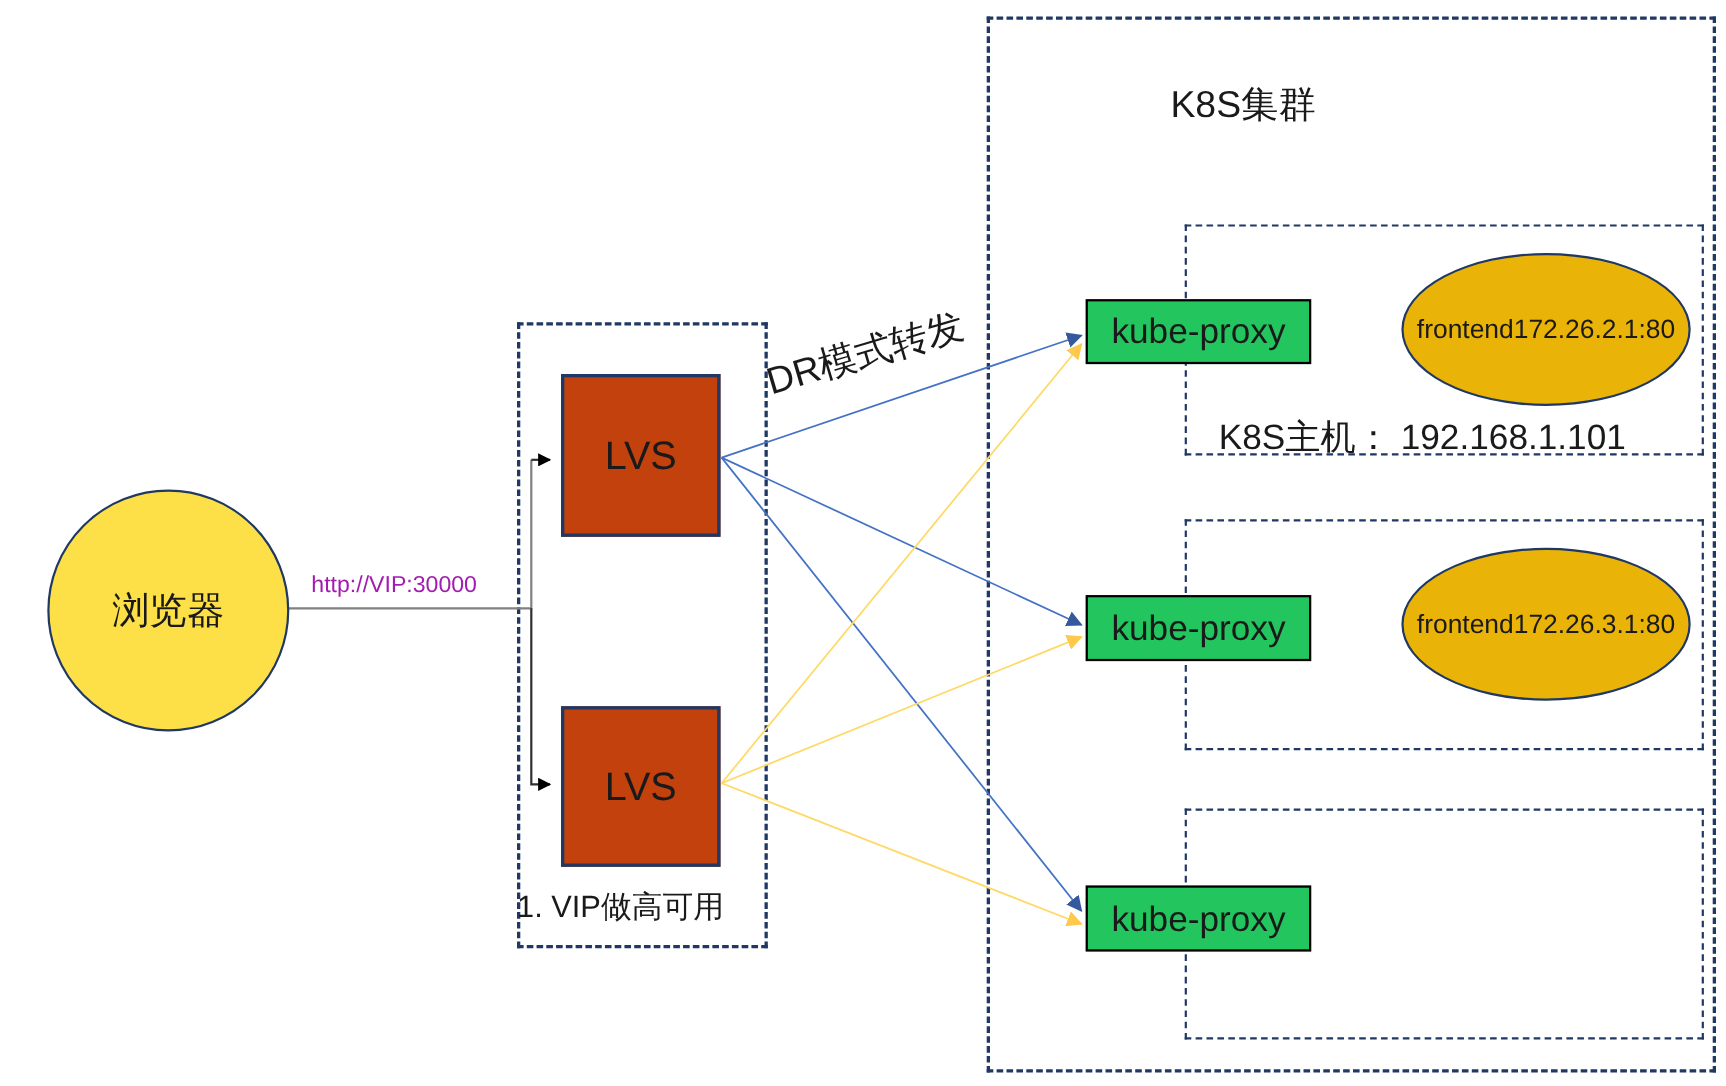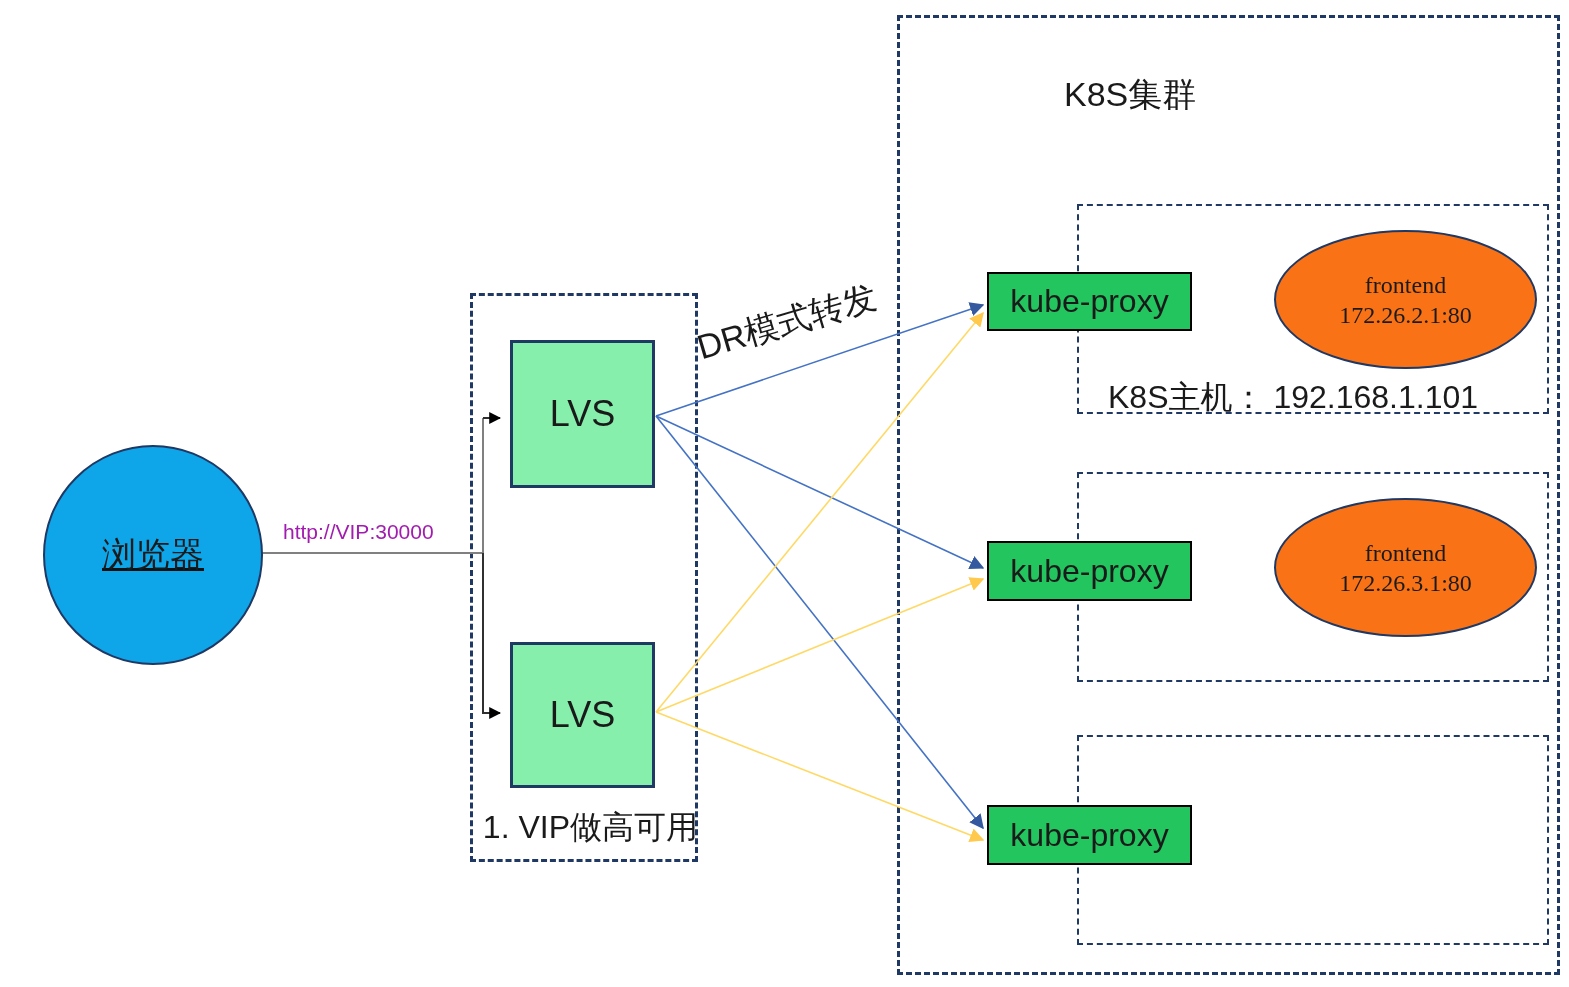--- a/index.html
+++ b/index.html
@@ -2,36 +2,36 @@
 <html><head>
 <meta charset="utf-8">
 <style>
   html,body{margin:0;padding:0;background:#ffffff;}
   body{font-family:"Liberation Sans","DejaVu Sans",sans-serif;color:#111111;}
   .canvas{position:relative;width:1569px;height:987px;background:#ffffff;overflow:hidden;}
   .abs{position:absolute;}
   svg.connectors{position:absolute;left:0;top:0;z-index:1;}
 
   
-  .circle{border:2.5px solid #1F3864;border-radius:50%;background:#0ea5e9;
-          display:flex;align-items:center;justify-content:center;z-index:2;text-decoration:underline;}
-  .navy-box{border:3px solid #1F3864;background:#86efac;z-index:2;
+  .circle{border:2.5px solid #1F3864;border-radius:50%;background:#fde047;
+          display:flex;align-items:center;justify-content:center;z-index:2;}
+  .navy-box{border:3px solid #1F3864;background:#c2410c;z-index:2;
             display:flex;align-items:center;justify-content:center;}
   .dashed-box{border:3px dashed #1F3864;z-index:0;}
   .host-box{border:2.5px dashed #1F3864;z-index:0;}
   .proxy-box{border:2.5px solid #000000;background:#22c55e;z-index:2;
              display:flex;align-items:center;justify-content:center;}
-  .ellipse{border:2.5px solid #1F3864;border-radius:50%;background:#f97316;z-index:2;
-           display:flex;flex-direction:column;align-items:center;justify-content:center;line-height:1.25;font-family:Liberation Serif, serif;}
+  .ellipse{border:2.5px solid #1F3864;border-radius:50%;background:#eab308;z-index:2;
+           display:flex;flex-direction:row;align-items:center;justify-content:center;line-height:1.25;}
 
   
   .browser-label{font-size:34px;color:#1a1a1a;}
   .request-label{font-size:21px;color:#a21caf;z-index:2;text-align:center;}
   .lvs-label{font-size:36px;color:#1a1a1a;}
-  .caption{font-size:32px;color:#1a1a1a;text-align:right;z-index:2;}
+  .caption{font-size:28px;color:#1a1a1a;text-align:left;z-index:2;}
   .dr-label{font-size:34px;color:#1a1a1a;line-height:40px;white-space:nowrap;
             transform:rotate(-16.5deg);transform-origin:0 50%;z-index:2;}
   .cluster-title{font-size:34px;color:#1a1a1a;z-index:2;}
   .proxy-label{font-size:32px;color:#1a1a1a;}
   .pod-name{font-size:24px;color:#1a1a1a;}
   .pod-address{font-size:24px;color:#1a1a1a;}
   .host-label{font-size:32px;color:#1a1a1a;white-space:nowrap;z-index:2;}
 </style>
 </head>
 <body>

